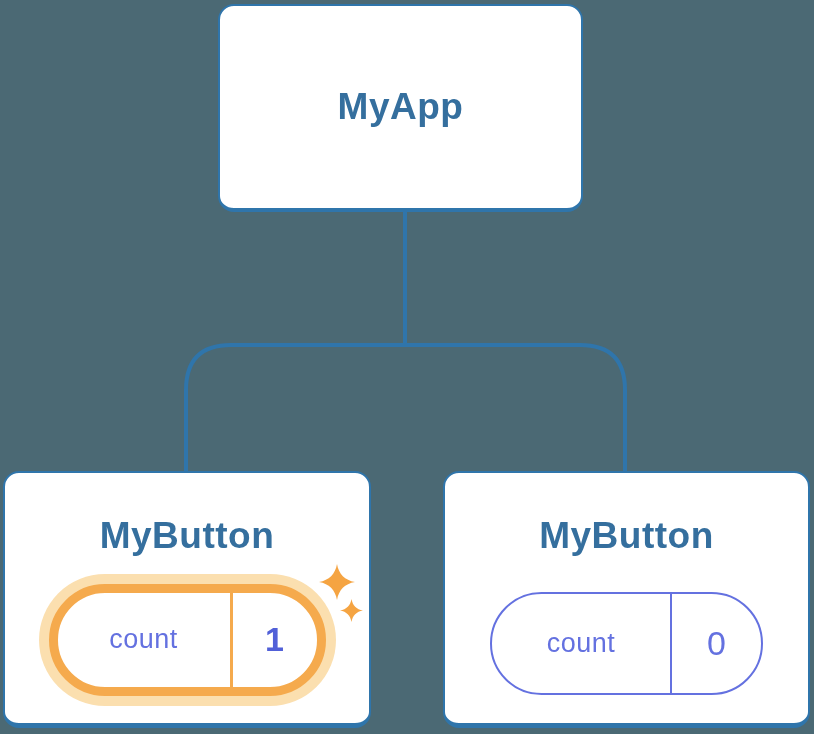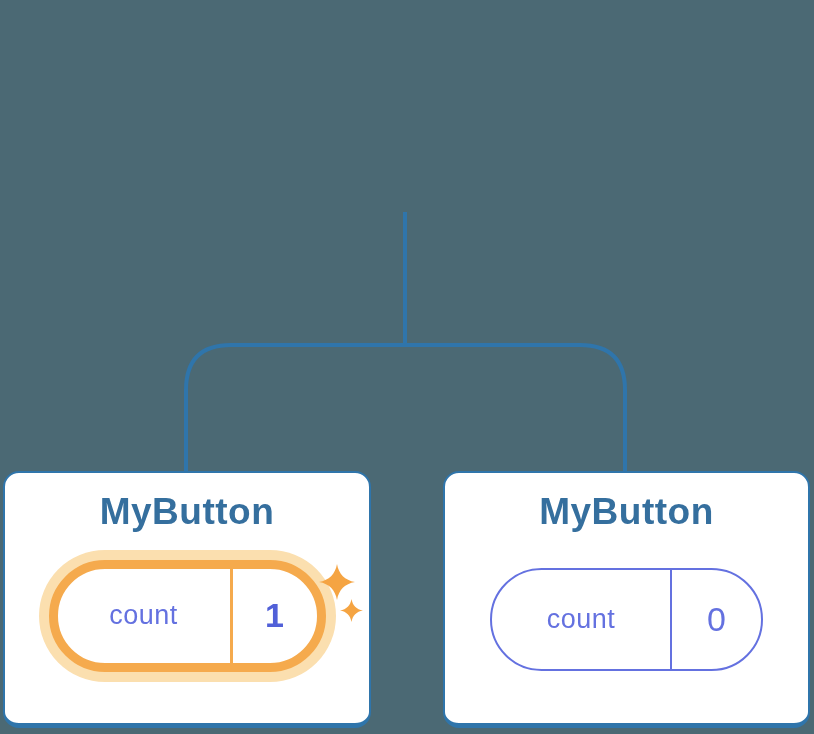--- a/index.html
+++ b/index.html
@@ -28,21 +28,21 @@
   }
   .card-title{
     font-size:37px;font-weight:600;
     color:var(--title-text,#356f9e);
     letter-spacing:.5px;
     line-height:1.15;
   }
   .child-card{
     top:471px;width:368px;height:257px;
     display:flex;flex-direction:column;align-items:center;
-    padding-top:18px;
+    padding-top:42px;
   }
   .child-card.left{left:3px;}
   .child-card.right{left:443px;width:367px;}
 
   .pill{
     display:flex;align-items:stretch;
     box-sizing:border-box;
     background:var(--card-bg,#ffffff);
   }
   .pill-highlight{
@@ -80,20 +80,23 @@
 </head>
 <body>
 
 <div class="canvas">
 
   <svg class="connectors" width="814" height="734" viewBox="0 0 814 734" aria-hidden="true">
     <path d="M405 212 V345"></path>
     <path d="M186 472 V390 Q186 345 231 345 H580 Q625 345 625 390 V472"></path>
   </svg>
 
+  <div class="card root-card">
+    <div class="card-title">MyApp</div>
+  </div>
 
   <div class="card child-card left">
     <div class="card-title">MyButton</div>
     <div class="pill pill-highlight">
       <span class="state-name">count</span>
       <span class="divider orange"></span>
       <span class="state-value">1</span>
     </div>
     <svg class="sparkle sparkle-big" viewBox="0 0 24 24" aria-hidden="true">
       <path d="M12 0 C13.2 6.8 17.2 10.8 24 12 C17.2 13.2 13.2 17.2 12 24 C10.8 17.2 6.8 13.2 0 12 C6.8 10.8 10.8 6.8 12 0 Z"></path>

